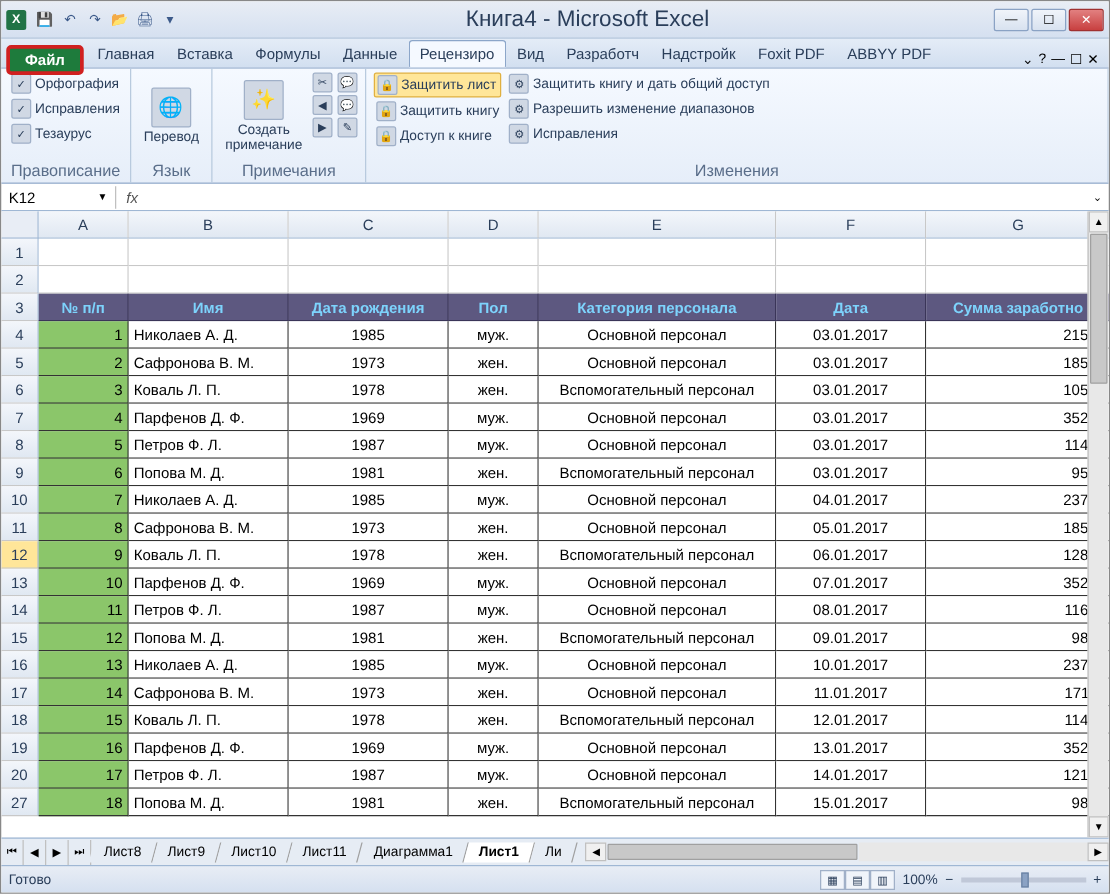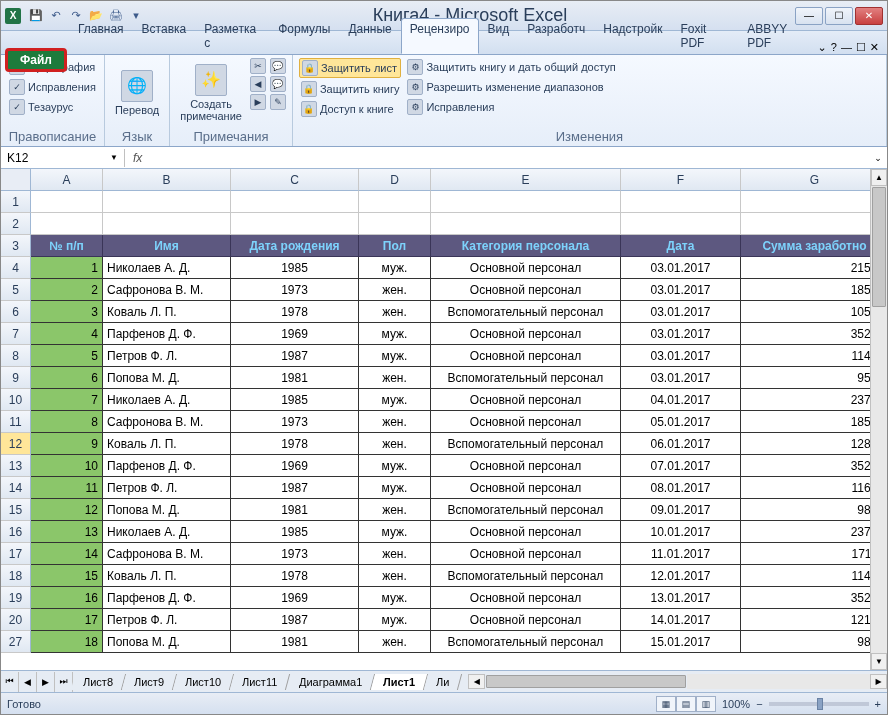--- a/index.html
+++ b/index.html
@@ -10,41 +10,41 @@
 .qat { display: flex; gap: 2px; align-items: center; }
 .qat-item { width: 18px; height: 18px; display: flex; align-items: center; justify-content: center; font-size: 11px; color: #3c5a8a; cursor: pointer; }
 .excel-logo { width: 16px; height: 16px; background: #217346; color: #fff; font-size: 10px; font-weight: bold; display: flex; align-items: center; justify-content: center; border-radius: 2px; margin-right: 4px; }
 .title-text { flex: 1; text-align: center; font-size: 18px; color: #2a3e5a; }
 .win-controls { display: flex; gap: 2px; }
 .win-btn { width: 28px; height: 18px; border: 1px solid #8aa2c4; background: linear-gradient(#f0f4fa,#d8e2f0); border-radius: 2px; display: flex; align-items: center; justify-content: center; font-size: 10px; cursor: pointer; }
 .win-close { background: linear-gradient(#e28080,#c84040); border-color: #a03030; color: #fff; }
 
 
 .ribbon-tabs { height: 24px; background: linear-gradient(#e4ecf7,#d2dff0); display: flex; align-items: flex-end; padding: 0 4px; border-bottom: 1px solid #8ca6c9; font-size: 12px; }
-.file-tab { background: #1e7b3c; color: #fff; padding: 2px 12px; border: 3px solid #d02020; border-radius: 4px; font-weight: bold; margin: 0 2px 0 0; cursor: pointer; position: relative; top: 18px; }
+.file-tab { background: #1e7b3c; color: #fff; padding: 2px 12px; border: 3px solid #d02020; border-radius: 4px; font-weight: bold; margin: 0 2px 0 0; cursor: pointer; position: relative; top: 6px; }
 .tab { padding: 3px 8px; color: #2a3e5a; cursor: pointer; border: 1px solid transparent; }
 .tab.active { background: #f5f9ff; border: 1px solid #8ca6c9; border-bottom-color: #f5f9ff; border-radius: 3px 3px 0 0; }
 .tab-right { margin-left: auto; display: flex; gap: 4px; padding-right: 4px; }
 .tab-right span { font-size: 11px; cursor: pointer; }
 
 
 .ribbon { height: 92px; background: linear-gradient(#f5f9ff,#e6eef9); border-bottom: 1px solid #8ca6c9; display: flex; font-size: 11px; color: #2a3e5a; }
 .group { border-right: 1px solid #b8cade; padding: 3px 6px 2px; display: flex; flex-direction: column; }
 .group-body { flex: 1; display: flex; gap: 4px; }
 .group-label { text-align: center; font-size: 13px; color: #5a6e8a; padding-top: 2px; }
 .vlist { display: flex; flex-direction: column; gap: 2px; }
 .ritem { display: flex; align-items: center; gap: 3px; cursor: pointer; padding: 1px 2px; white-space: nowrap; }
 .ritem.highlighted { background: #ffe699; border: 1px solid #e0b040; border-radius: 2px; }
 .bigbtn { display: flex; flex-direction: column; align-items: center; justify-content: center; gap: 2px; padding: 2px 4px; cursor: pointer; }
 .ricon { width: 16px; height: 16px; background: #d0d8e4; border: 1px solid #a0b0c8; border-radius: 2px; display: inline-flex; align-items: center; justify-content: center; font-size: 9px; flex-shrink: 0; }
 .ricon.big { width: 32px; height: 32px; font-size: 16px; }
 
 
 .fxbar { height: 22px; display: flex; align-items: center; border-bottom: 1px solid #9fb7d4; font-size: 12px; }
-.namebox { width: 124px; border-right: 1px solid #c0c0c0; padding: 2px 6px; display: flex; align-items: center; justify-content: space-between; }
+.namebox { width: 92px; border-right: 1px solid #c0c0c0; padding: 2px 6px; display: flex; align-items: center; justify-content: space-between; }
 .namebox-dd { font-size: 8px; cursor: pointer; }
 .fx-label { padding: 0 8px; font-style: italic; color: #555; }
 .fx-input { flex: 1; padding: 2px 4px; background: #fff; }
 .fx-expand { width: 18px; text-align: center; font-size: 9px; cursor: pointer; }
 
 
 .sheet-area { position: relative; height: 501px; overflow: hidden; }
 .sheet { display: grid; grid-template-columns: 30px 72px 128px 128px 72px 190px 120px 148px; font-size: 12px; }
 .ch, .rh, .cell { border-right: 1px solid #c8c8c8; border-bottom: 1px solid #c8c8c8; padding: 2px 4px; height: 22px; display: flex; align-items: center; overflow: hidden; white-space: nowrap; }
 .corner { background: #e8edf5; border-right: 1px solid #9fb7d4; border-bottom: 1px solid #9fb7d4; }
@@ -103,21 +103,20 @@
     <div class="win-btn">☐</div>
     <div class="win-btn win-close">✕</div>
   </div>
 </div>
 
 <div class="ribbon-tabs">
   <div class="file-tab">Файл</div>
   <div id="rtabs" style="display: flex;">
       <div class="tab">Главная</div>
       <div class="tab">Вставка</div>
-      <div class="tab">Разметка с</div>
       <div class="tab">Формулы</div>
       <div class="tab">Данные</div>
       <div class="tab active">Рецензиро</div>
       <div class="tab">Вид</div>
       <div class="tab">Разработч</div>
       <div class="tab">Надстройк</div>
       <div class="tab">Foxit PDF</div>
       <div class="tab">ABBYY PDF</div>
     </div>
   <div class="tab-right">

